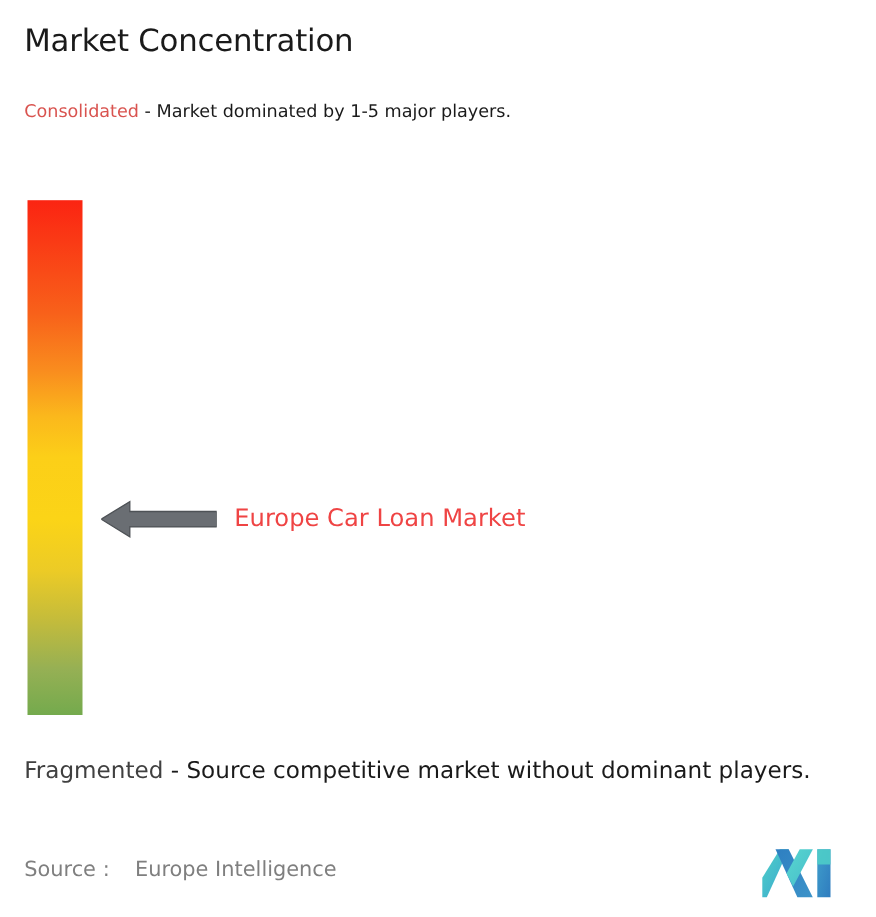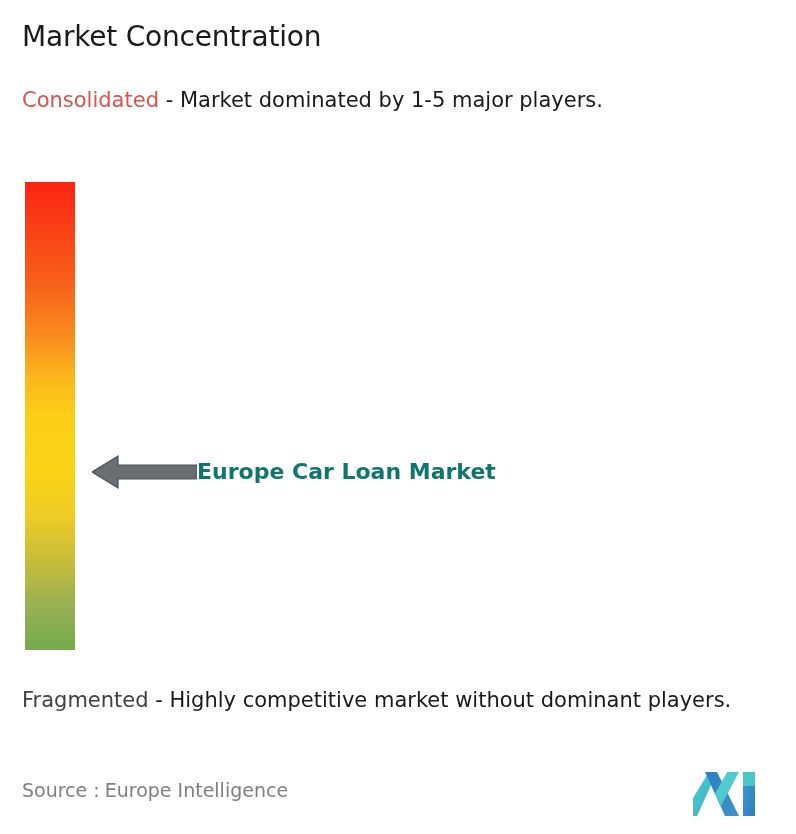--- a/index.html
+++ b/index.html
@@ -27,21 +27,21 @@
     white-space: nowrap;
     text-align: center;
   }
 
   
   #legend-top {
     position: absolute;
     left: 22px;
     top: 85px;
     width: 745px;
-    font-size: 21px;
+    font-size: 16px;
     line-height: 31px;
     color: #1a1a1a;
     font-weight: 400;
   }
   #legend-top .keyword {
     color: #d9534f;
   }
 
   
   #gradient-bar {
@@ -73,25 +73,25 @@
     display: flex;
     align-items: center;
   }
   #callout-arrow {
     display: block;
     width: 105px;
     height: 40px;
     flex: 0 0 auto;
   }
   #callout-label {
+    margin-left: 16px;
     font-size: 22px;
-    color: #0f766e;
+    color: #ef4444;
     white-space: nowrap;
     line-height: 1;
-    font-weight: bold;
   }
 
   
   #legend-bottom {
     position: absolute;
     left: 22px;
     top: 685px;
     width: 765px;
     font-size: 21px;
     line-height: 31px;
@@ -111,21 +111,21 @@
     height: 55px;
   }
   #source-line {
     position: absolute;
     left: 22px;
     top: 0;
     font-size: 19px;
     color: #7f7f7f;
     white-space: nowrap;
   }
-  #source-line .src-label { margin-right: 5px; }
+  #source-line .src-label { margin-right: 23px; }
   #brand-logo {
     position: absolute;
     left: 691px;
     top: -9px;
     width: 70px;
     height: 46px;
   }
 </style>
 </head>
 <body style="background: rgb(255, 255, 255);">
@@ -139,21 +139,21 @@
 <div id="gradient-bar" style="background: linear-gradient(rgb(251, 36, 18) 0%, rgb(248, 97, 26) 22%, rgb(249, 140, 30) 33%, rgb(251, 184, 28) 42%, rgb(252, 207, 24) 50%, rgb(251, 212, 23) 62%, rgb(236, 203, 38) 72%, rgb(194, 187, 60) 82%, rgb(150, 176, 84) 91%, rgb(116, 170, 77) 100%);"></div>
 
 <div id="callout">
   <svg id="callout-arrow" viewBox="0 0 105 40">
     <polygon points="0,20 26,4 26,13 105,13 105,27 26,27 26,36" fill="#6a6e73" stroke="#4e5256" stroke-width="1.2" stroke-linejoin="miter"></polygon>
   </svg>
   <span id="callout-label">Europe Car Loan Market</span>
 </div>
 
 <div id="legend-bottom">
-  <span class="keyword" style="color: #404040;">Fragmented</span><span> - Highly competitive market without dominant players.</span>
+  <span class="keyword" style="color: #404040;">Fragmented</span><span> - Source competitive market without dominant players.</span>
 </div>
 
 <div id="footer">
   <div id="source-line">
     <span class="src-label">Source :</span><span>Europe Intelligence</span>
   </div>
 
   <svg id="brand-logo" viewBox="0 0 70 46">
     <defs>
       <linearGradient id="g1" x1="0" y1="0" x2="1" y2="1">

